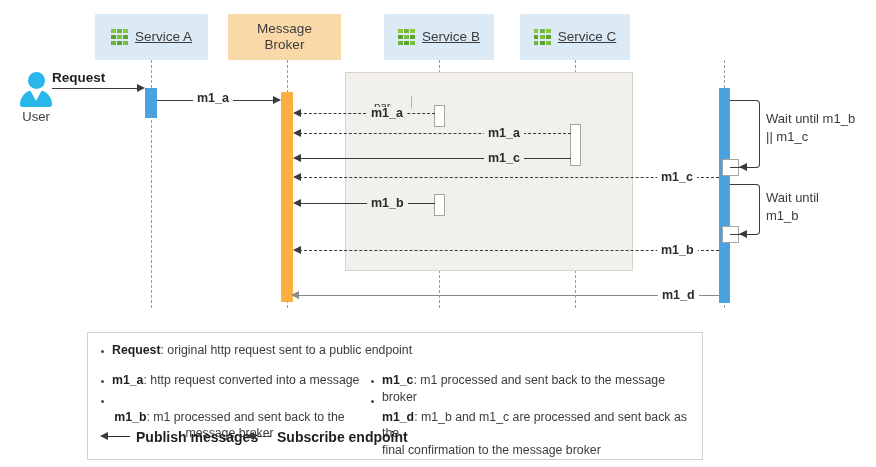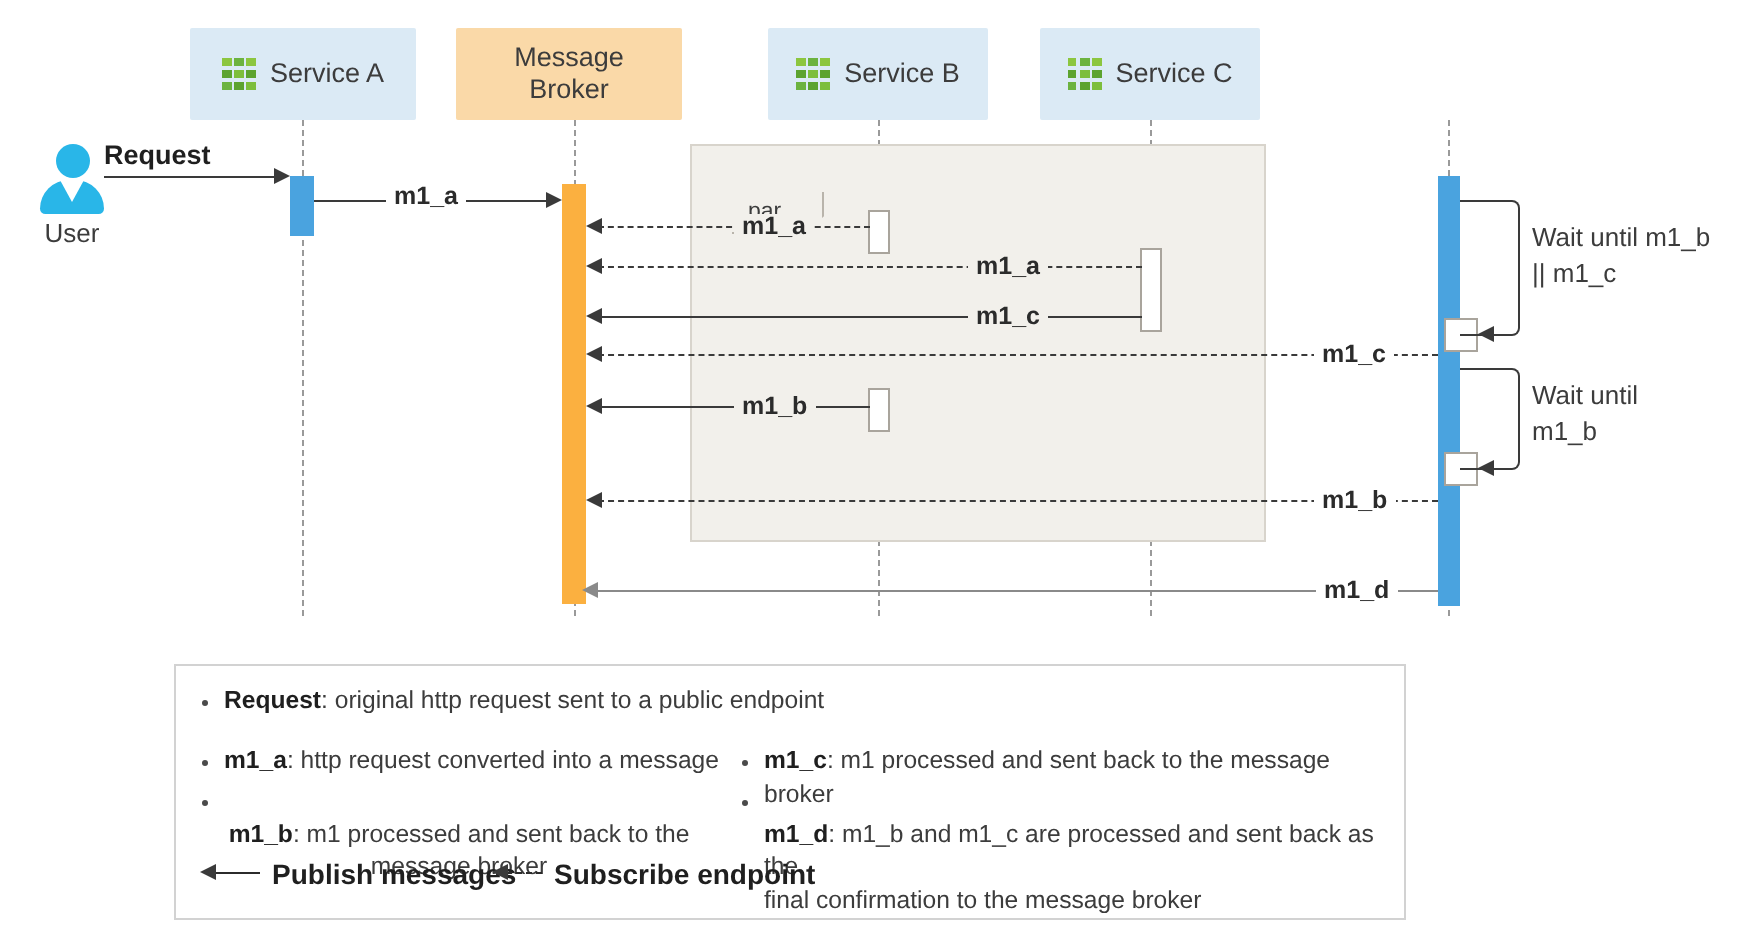--- a/index.html
+++ b/index.html
@@ -12,21 +12,21 @@
 
   
   .phead{
     position:absolute;box-sizing:border-box;
     display:flex;align-items:center;justify-content:center;
     gap:7px;
     font-size:13.5px;color:#3c3c3c;
     border-radius:1px;
     line-height:1.15;
   }
-  .phead.blue{background:#dbeaf5;}
+  .phead.blue{background:#dbeaf5;text-decoration:underline;}
   .phead.orange{background:#fad9a8;}
   .phead .plabel{white-space:pre-line;text-align:center;}
 
   
   .svcicon{
     width:17px;height:17px;flex:0 0 17px;
     display:grid;grid-template-columns:repeat(3,1fr);grid-template-rows:repeat(3,1fr);
     gap:1.5px;
   }
   .svcicon i{display:block;background:#6cb33f;}

